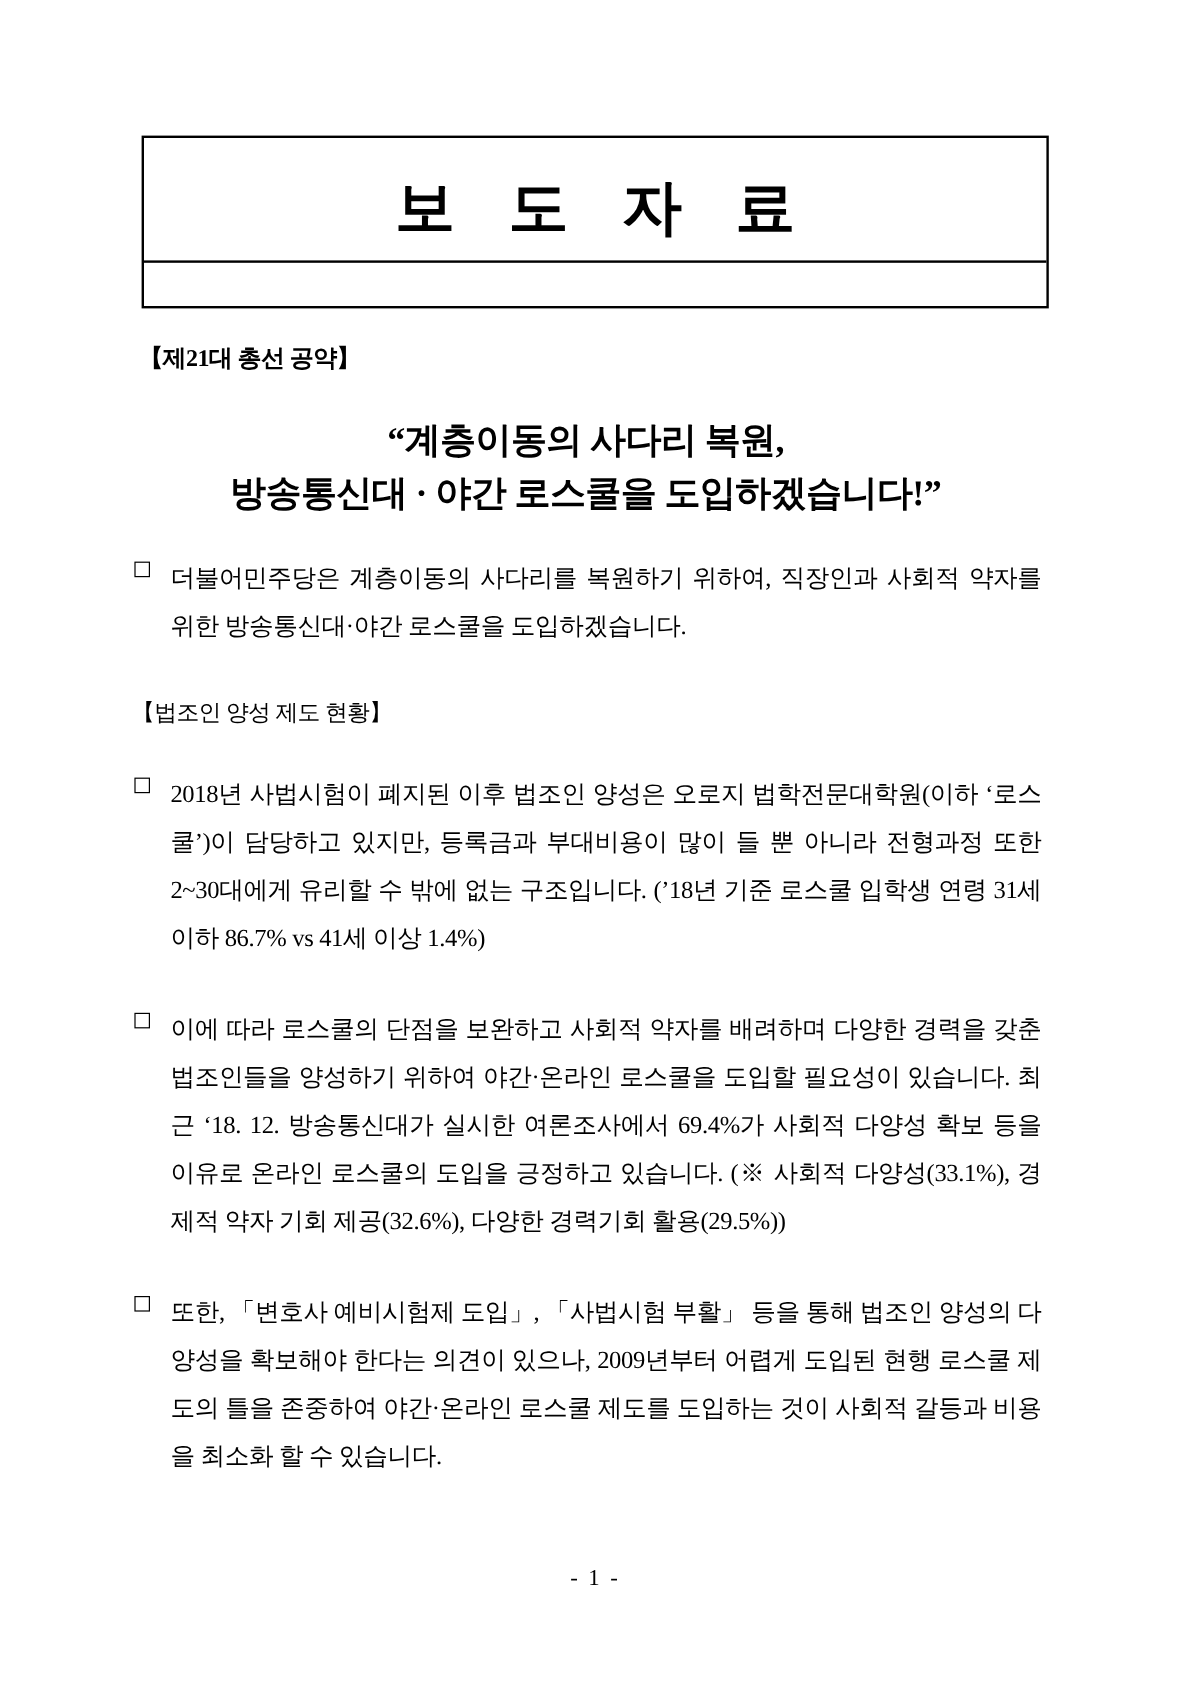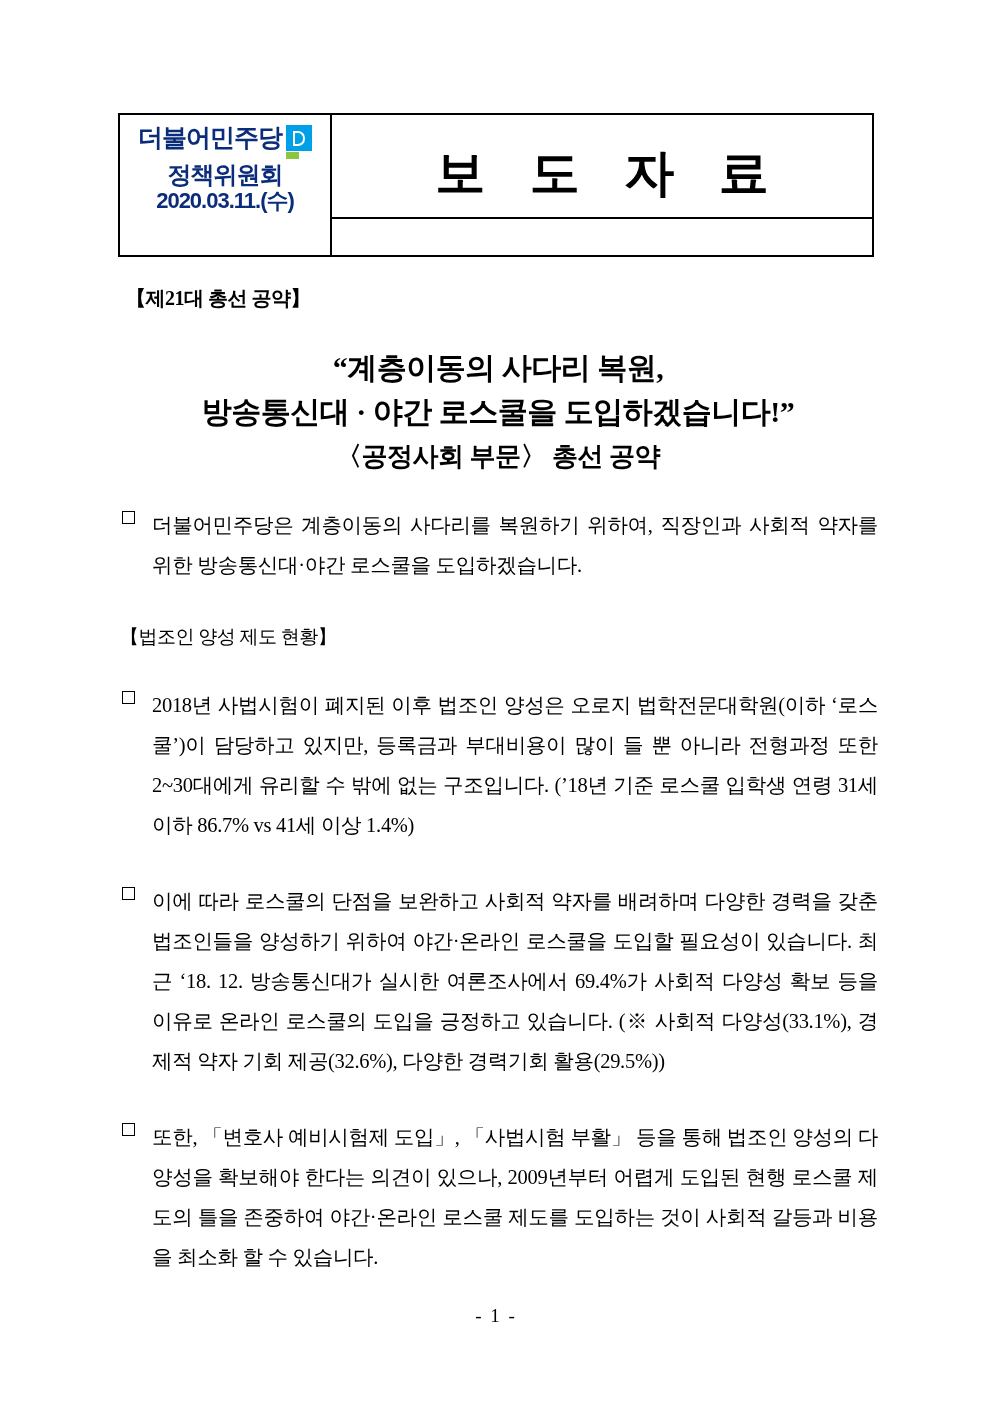--- a/index.html
+++ b/index.html
@@ -130,21 +130,21 @@
     padding: 0 18px 0 16px;
     font-size: 18px;
   }
   .header-info-cell .contact {
     letter-spacing: -0.5px;
   }
 
   
   .content {
     position: absolute;
-    left: 118px;
+    left: 108px;
     top: 285px;
     width: 760px;
   }
   .bracket-head {
     font-weight: bold;
     font-size: 20px;
     letter-spacing: -0.5px;
     margin: 0 0 6px 8px;
   }
   .title-block {
@@ -207,48 +207,35 @@
     letter-spacing: 2px;
   }
 </style>
 </head>
 <body>
 
 <div class="page">
 
   <div class="header">
 
-    <div class="header-logo-cell">
-      <div class="logo-row">
-        <span class="logo-text">더불어민주당</span>
-        <span class="logo-mark">
-          <span class="blue"></span>
-          <span class="white-d"></span>
-          <span class="green"></span>
-        </span>
-      </div>
-      <div class="logo-sub">정책위원회</div>
-      <div class="logo-date">2020.03.11.(수)</div>
-    </div>
 
     <div class="header-right">
       <div class="header-title-cell">
         <span class="header-title">보 도 자 료</span>
       </div>
     </div>
   </div>
 
   <div class="content">
 
     <div class="bracket-head">【제21대 총선 공약】</div>
 
     <div class="title-block">
       <div class="title-line1">“계층이동의 사다리 복원,</div>
       <div class="title-line2">방송통신대 · 야간 로스쿨을 도입하겠습니다!”</div>
-      <div class="title-line3">〈공정사회 부문〉 총선 공약</div>
     </div>
 
     <div class="para first">
       <span class="marker"></span>
       <span>더불어민주당은 계층이동의 사다리를 복원하기 위하여, 직장인과 사회적 약자를 위한 방송통신대·야간 로스쿨을 도입하겠습니다.</span>
     </div>
 
     <div class="section-head">【법조인 양성 제도 현황】</div>
 
     <div class="para">

